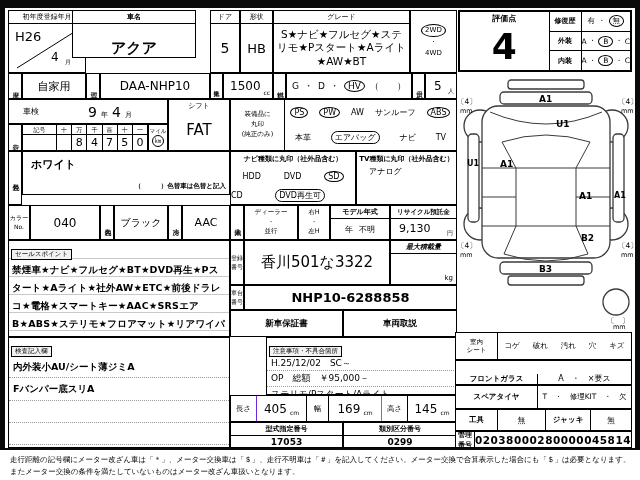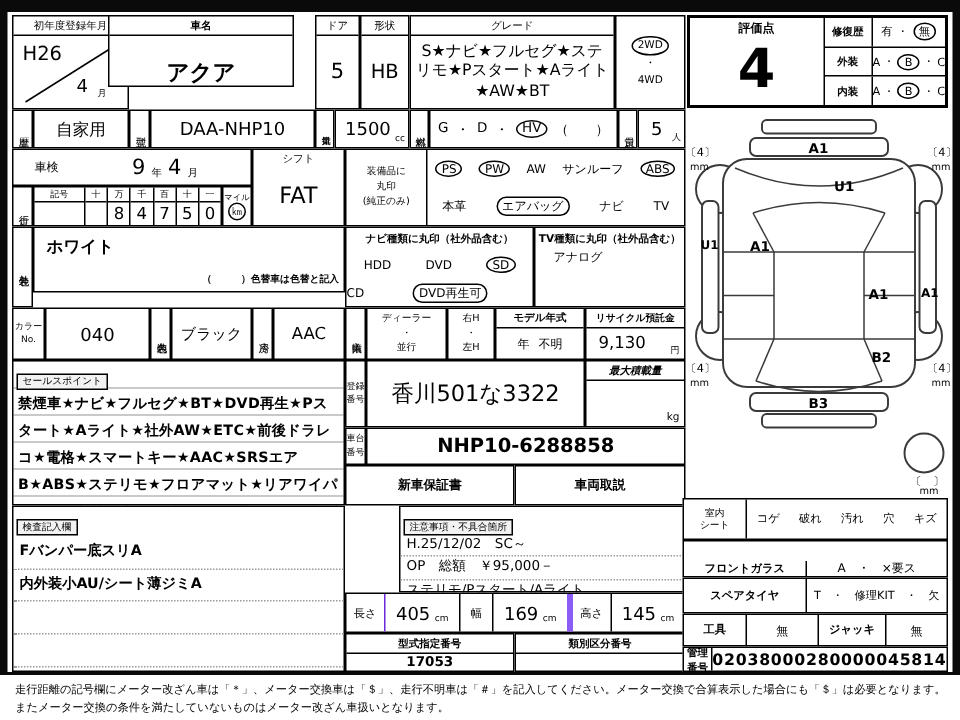--- a/index.html
+++ b/index.html
@@ -228,56 +228,57 @@
   <div class="cell cen" style="left:230px;top:285px;width:14px;height:25px;flex-direction:column;font-size:6px;line-height:1.4;">
     <span>車台</span>
     <span>番号</span>
   </div>
   <div class="cell cen" style="left:244px;top:285px;width:213px;height:25px;font-size:13px;font-weight:bold;">NHP10-6288858</div>
   <div class="cell cen" style="left:230px;top:310px;width:113px;height:27px;font-size:8.5px;font-weight:bold;">新車保証書</div>
   <div class="cell cen" style="left:343px;top:310px;width:114px;height:27px;font-size:8.5px;font-weight:bold;">車両取説</div>
 
   <div class="cell" style="left:8px;top:337px;width:222px;height:111px;">
     <span class="tab">検査記入欄</span>
+    <div class="dotline" style="font-size:9.5px;font-weight:bold;line-height:20px;padding:0 4px;">内外装小AU/シート薄ジミA</div>
     <div class="dotline" style="font-size:9.5px;font-weight:bold;line-height:22px;padding:0 4px;">Fバンパー底スリA</div>
-    <div class="dotline" style="font-size:9.5px;font-weight:bold;line-height:20px;padding:0 4px;">内外装小AU/シート薄ジミA</div>
     <div class="dotline" style="height:22px;"></div>
     <div class="dotline" style="height:22px;"></div>
   </div>
 
   <div class="cell" style="left:230px;top:337px;width:227px;height:58px;margin-left:36px;">
     <span class="tab">注意事項・不具合箇所</span>
     <div class="dotline" style="font-size:9px;line-height:13px;padding:0 4px;">H.25/12/02　SC～</div>
     <div class="dotline" style="font-size:9px;line-height:15px;padding:0 4px;">OP　総額　￥95,000－</div>
     <div style="font-size:9px;line-height:15px;padding:0 4px;">ステリモ/Pスタート/Aライト</div>
   </div>
 
   <div class="cell" style="left:230px;top:395px;width:227px;height:27px;display:flex;">
     <div class="cen" style="width:26px;font-size:7.5px;border-right:1px solid #6d28d9;">長さ</div>
     <div class="cen" style="width:50px;border-right:1px solid #000;gap:3px;">
       <span style="font-size:12px;">405</span>
       <span style="font-size:6px;margin-top:8px;">cm</span>
     </div>
     <div class="cen" style="width:22px;font-size:7.5px;border-right:1px solid #000;">幅</div>
-    <div class="cen" style="width:53px;border-right:4px solid #8b5cf6;gap:3px;">
+    <div class="cen" style="width:53px;border-right:1px solid #8b5cf6;gap:3px;">
       <span style="font-size:12px;">169</span>
       <span style="font-size:6px;margin-top:8px;">cm</span>
     </div>
     <div class="cen" style="width:26px;font-size:7.5px;border-right:1px solid #000;">高さ</div>
     <div class="cen" style="flex:1;gap:3px;">
       <span style="font-size:12px;">145</span>
       <span style="font-size:6px;margin-top:8px;">cm</span>
     </div>
   </div>
   <div class="cell" style="left:230px;top:422px;width:113px;height:26px;">
     <div class="hdr" style="font-weight:bold;">型式指定番号</div>
     <div class="cen" style="height:11px;font-size:9px;font-weight:bold;">17053</div>
   </div>
   <div class="cell" style="left:343px;top:422px;width:114px;height:26px;">
     <div class="hdr" style="font-weight:bold;">類別区分番号</div>
+    <div class="cen" style="height:11px;font-size:9px;font-weight:bold;">0299</div>
   </div>
 
   <div class="cell" style="left:458px;top:10px;width:174px;height:62px;border-width:2px;display:flex;">
     <div style="width:93px;border-right:1px solid #000;">
       <div style="font-size:8px;font-weight:bold;text-align:center;line-height:14px;">評価点</div>
       <div class="cen" style="height:40px;font-size:36px;font-weight:bold;">4</div>
     </div>
     <div style="flex:1;display:flex;flex-direction:column;">
       <div style="flex:1;display:flex;border-bottom:1px solid #000;">
         <div class="cen" style="width:32px;font-size:7px;font-weight:bold;border-right:1px solid #000;">修復歴</div>

